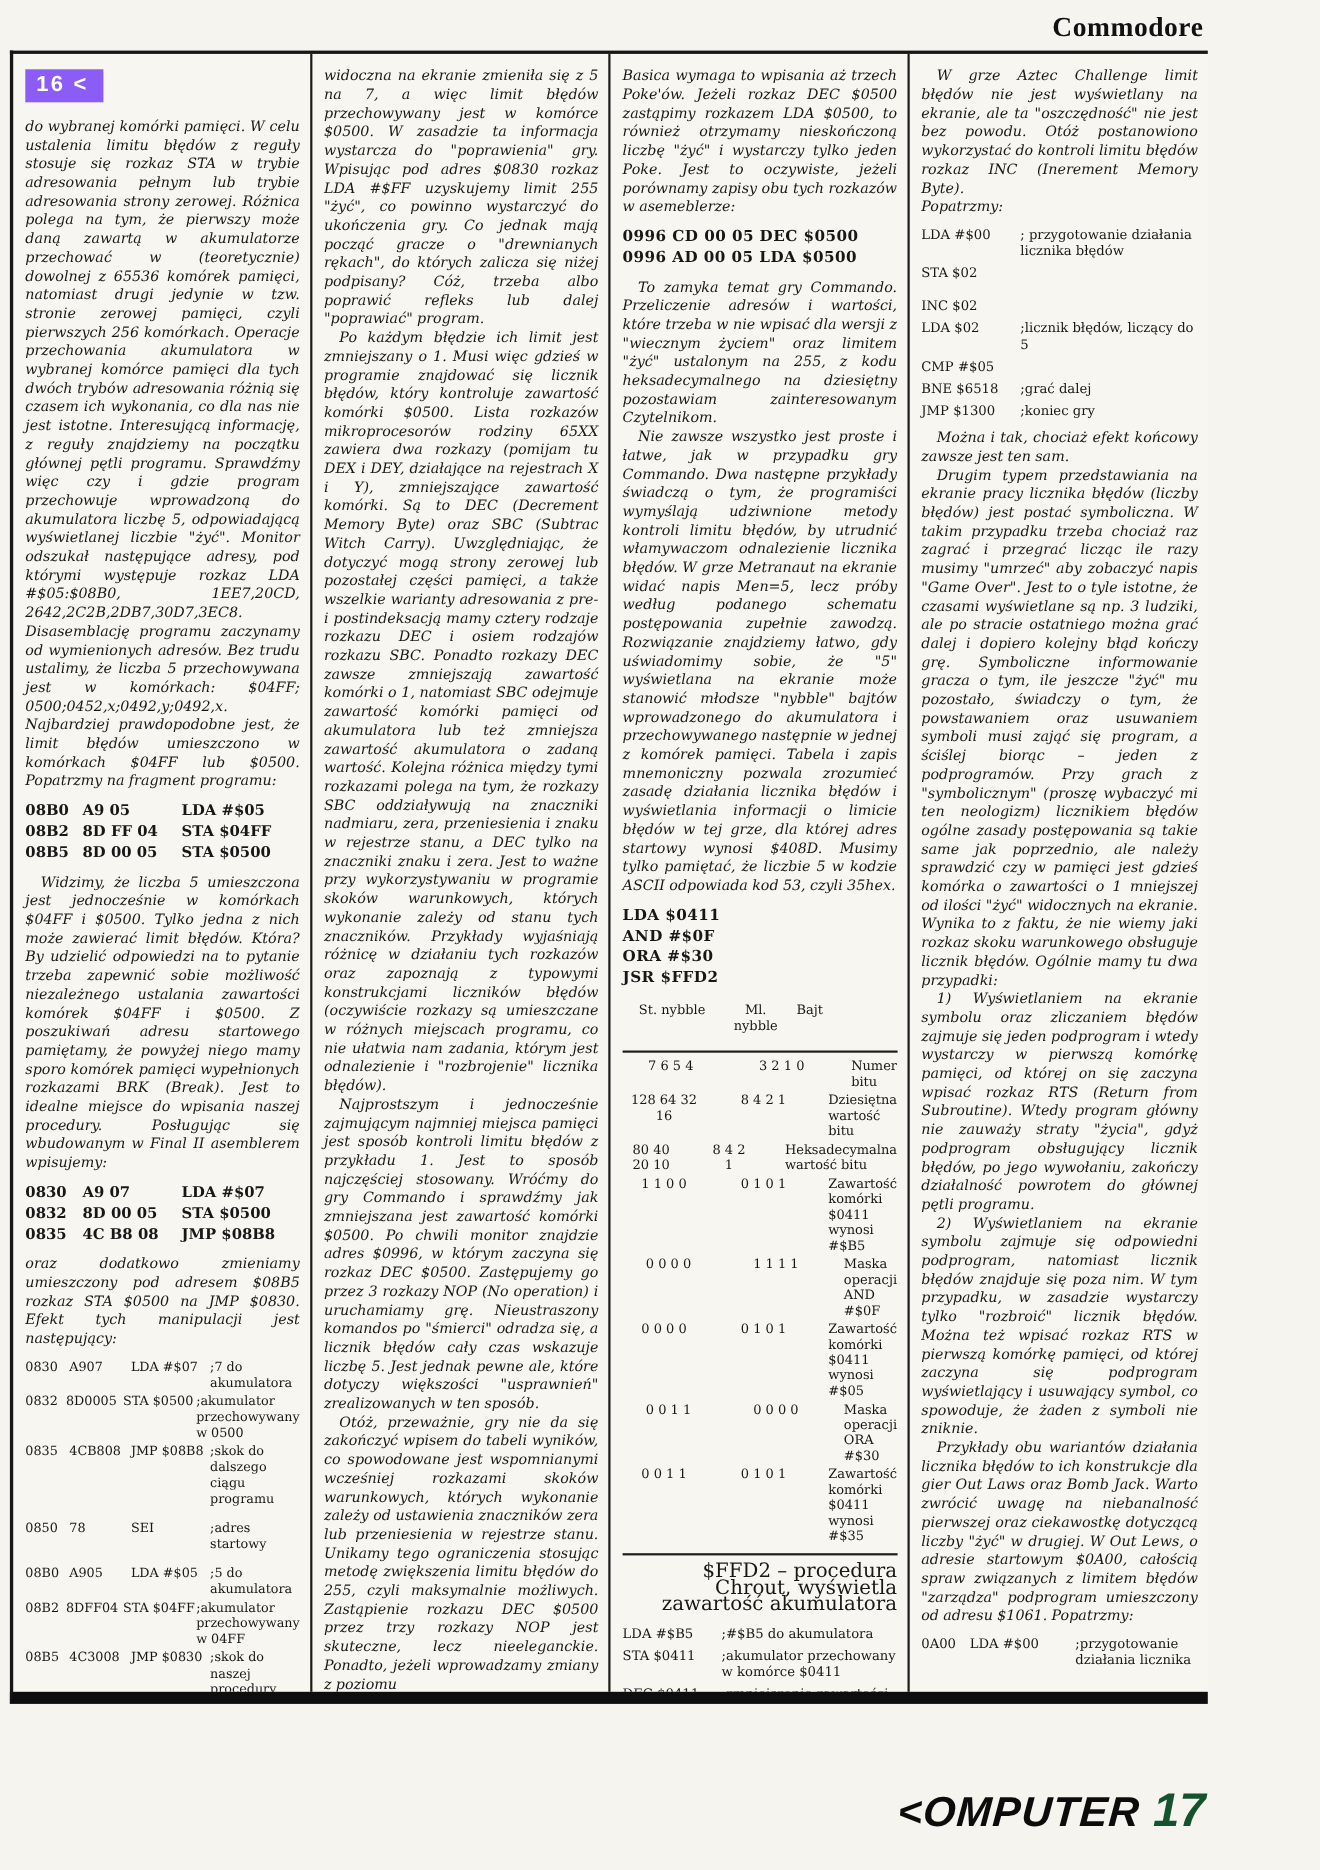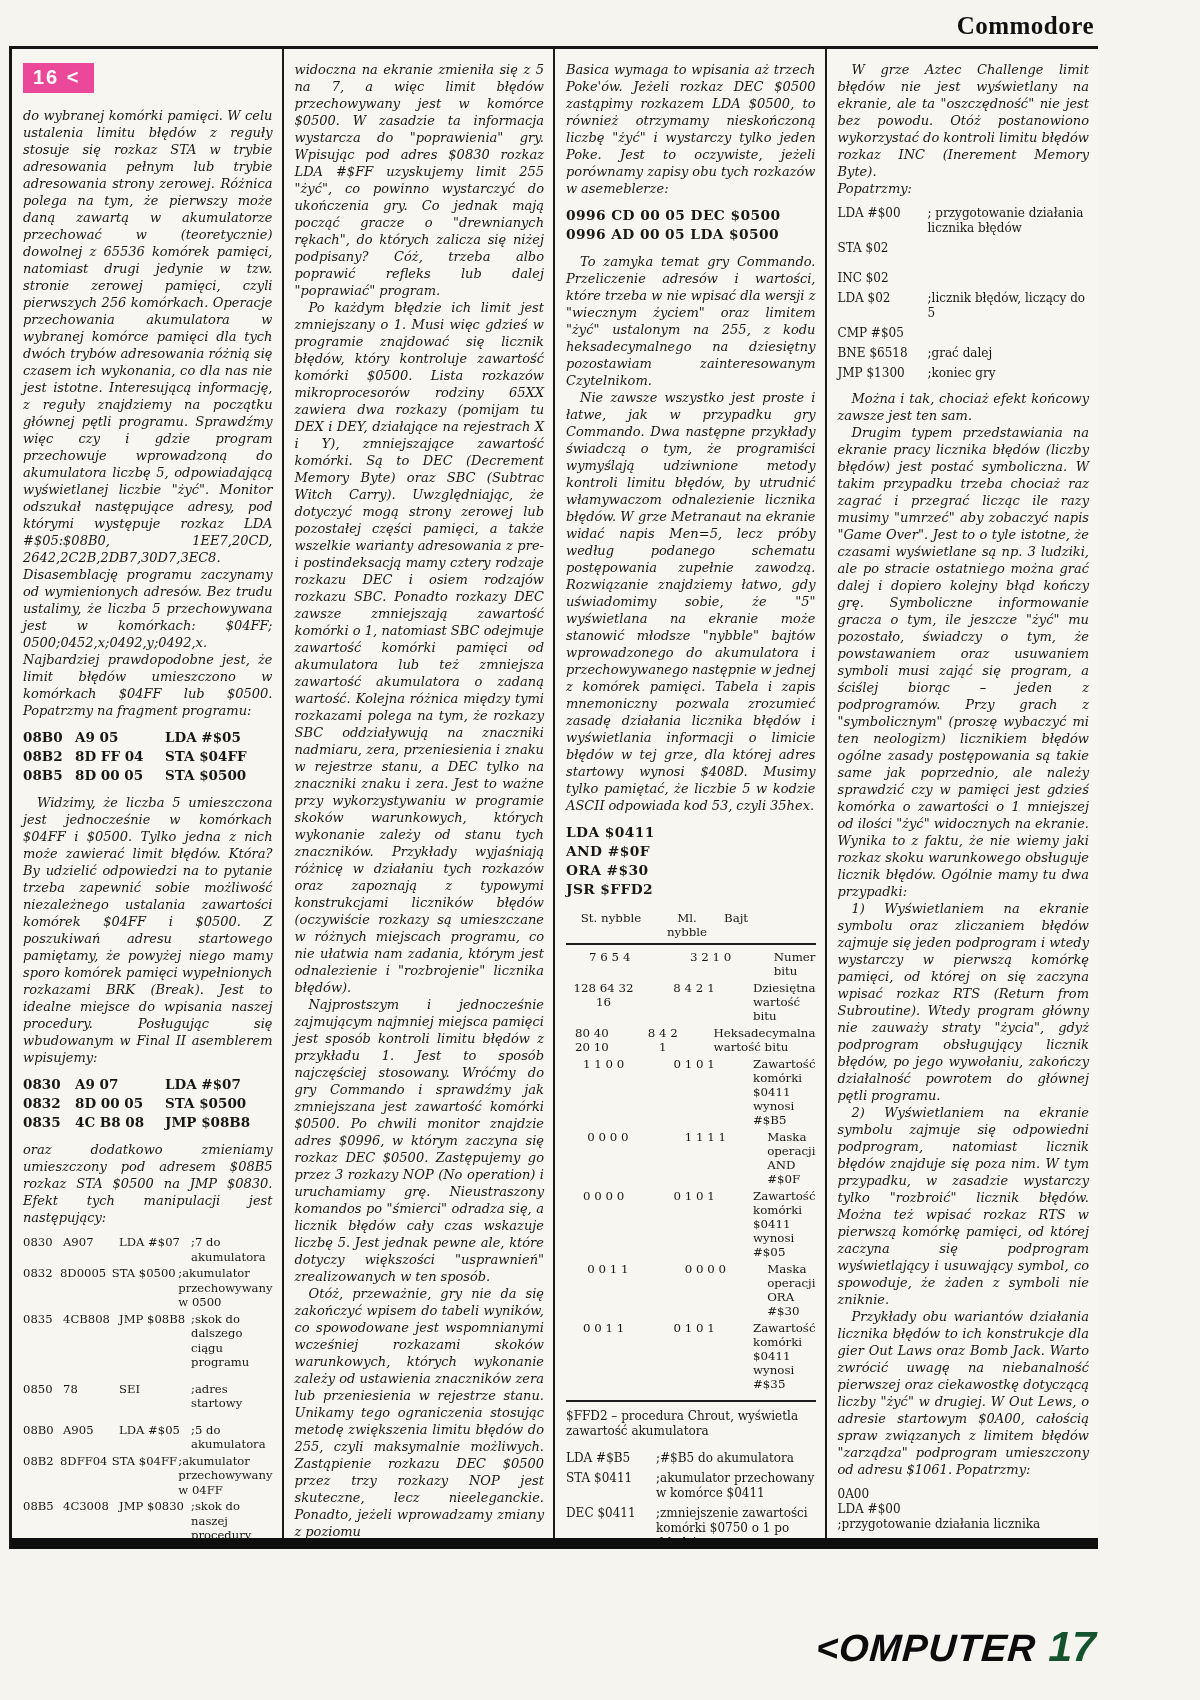--- a/index.html
+++ b/index.html
@@ -30,21 +30,21 @@
   .col{
     box-sizing:border-box;
     width:271.5px;height:100%;
     padding:12px 9px 0 11px;
     border-right:2px solid #1b1b1b;
     overflow:hidden;
   }
   .col:last-child{border-right:none;}
   .page-badge{
     display:inline-block;
-    background:#ec4899;color:#fefefe;
+    background:#8b5cf6;color:#fefefe;
     font-family:"Liberation Sans", sans-serif;
     font-weight:bold;font-size:20px;line-height:20px;
     padding:4px 14px 6px 10px;
     margin:2px 0 14px 0;
     letter-spacing:2px;
   }
   .para{font-size:13px;line-height:17px;text-align:justify;margin:0;word-spacing:-0.2px;font-style:italic;}
   .para.ind{text-indent:14px;}
   .code{margin:9px 0;}
   .crow{display:flex;align-items:flex-start;}
@@ -59,32 +59,32 @@
   .code4 .c1{width:56px;}
   .code4 .c2{width:72px;}
   .code4 .c3{flex:1;}
   .code1{font-size:13.8px;line-height:19px;font-weight:600;letter-spacing:0.4px;}
   .code1 .c0{flex:1;}
   .code2{font-size:12px;line-height:15px;}
   .code2 .crow{margin-bottom:5px;}
   .code2 .c0{width:90px;}
   .code2 .c1{flex:1;}
   .code3b{font-size:12px;line-height:15px;}
-  .code3b .crow{margin-bottom:5px;flex-direction:column;}
+  .code3b .crow{margin-bottom:5px;}
   .code3b .c0{width:44px;}
   .code3b .c1{width:96px;}
   .code3b .c2{flex:1;}
   .code-gap{height:10px;}
   .bittable{margin:12px 0 4px;font-size:11.8px;line-height:14px;border-bottom:2px solid #1d1d1d;padding-bottom:6px;}
-  .bt-head{border-bottom:2px solid #1d1d1d;padding-bottom:4px;margin-bottom:5px;}
+  .bt-head{border-bottom:2px solid #1d1d1d;padding-bottom:16px;margin-bottom:5px;}
   .btc0{width:90px;text-align:center;}
   .btc1{width:62px;text-align:center;}
   .btc2{flex:1;padding-left:6px;}
   .bt-row{margin-bottom:3px;gap:27px;}
-  .code-note{font-size:12px;line-height:15px;margin:7px 0 12px;text-align:left;}
+  .code-note{font-size:18px;line-height:15px;margin:7px 0 12px;text-align:right;}
   .footer{
     position:absolute;top:1622px;right:104px;
     display:flex;align-items:baseline;
   }
   .footer-logo{
     font-family:"Liberation Sans", sans-serif;
     font-weight:bold;font-style:italic;
     font-size:38px;color:#0c0c0c;
     letter-spacing:1px;
     transform:skewX(-4deg);

